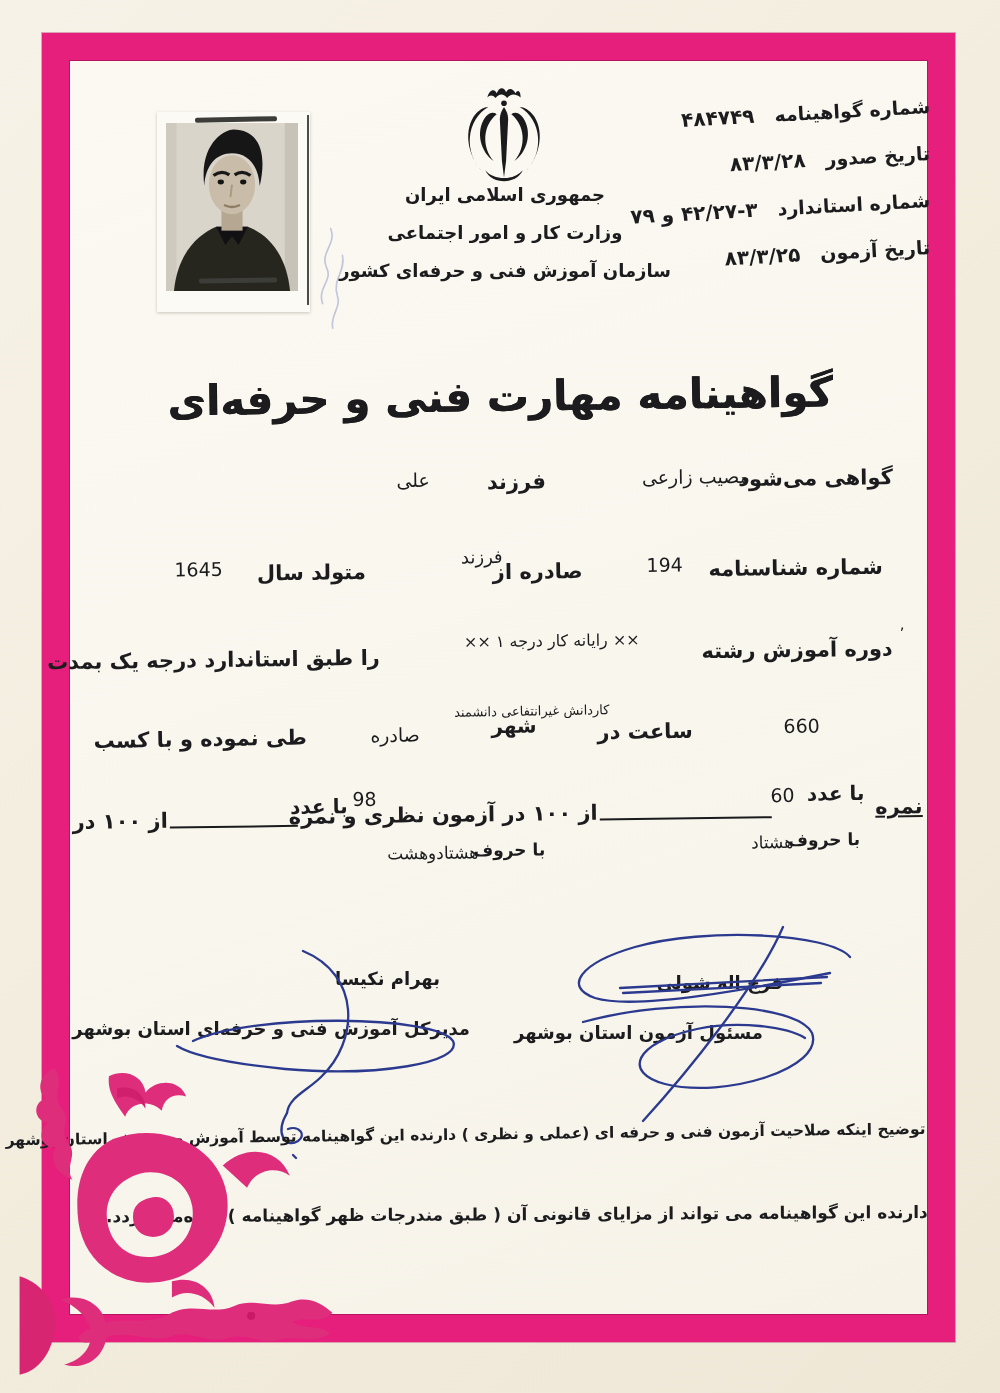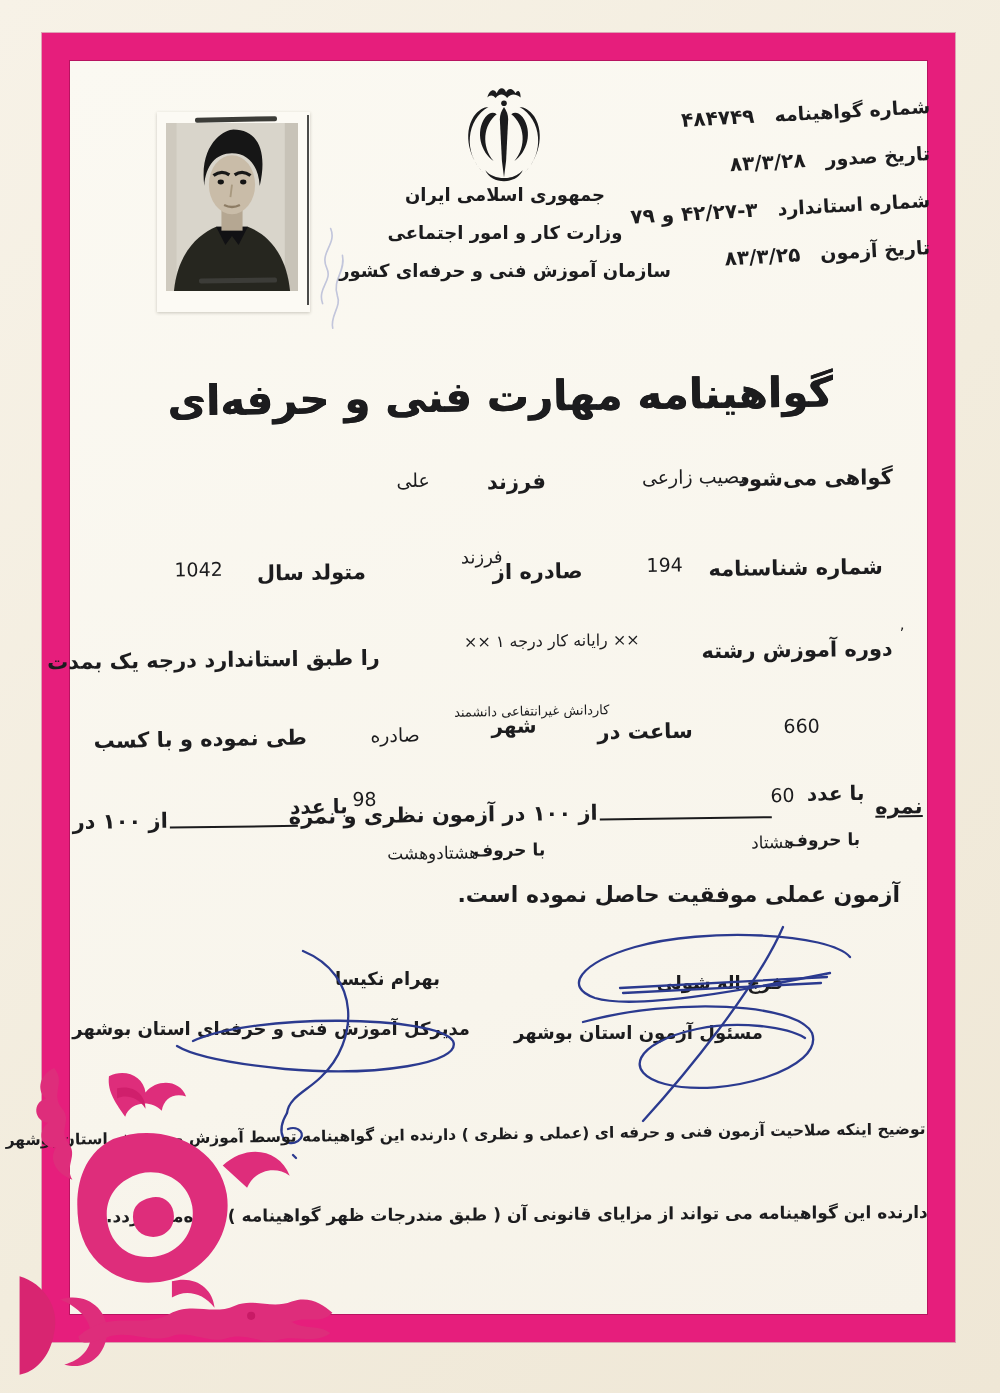--- a/index.html
+++ b/index.html
@@ -173,21 +173,21 @@
     <span class="t b f21 l1-child">فرزند</span>
     <span class="t f19 l1-father">علی</span>
   </div>
 
   <div class="row r2">
     <span class="t b f21 l2-idlab">شماره شناسنامه</span>
     <span class="t f19 l2-id">194</span>
     <span class="t b f21 l2-isslab">صادره از</span>
     <span class="t f18 l2-iss">فرزند</span>
     <span class="t b f21 l2-bornlab">متولد سال</span>
-    <span class="t f19 l2-born">1042</span>
+    <span class="t f19 l2-born">1645</span>
   </div>
 
   <div class="row r3">
     <span class="t l3-mark">٬</span>
     <span class="t b f21 l3-courselab">دوره آموزش رشته</span>
     <span class="t f16 l3-course">×× رایانه کار درجه ۱ ××</span>
     <span class="t b f21 l3-std">را طبق استاندارد درجه یک بمدت</span>
   </div>
 
   <div class="row r4">
@@ -208,21 +208,20 @@
     <span class="t f19 l5-s88">98</span>
     <span class="t b f20 l5-wn2">با عدد</span>
     <span class="uline l5-u2"></span>
     <span class="t b f21 l5-end">از ۱۰۰ در</span>
     <span class="t b f17 l5-wl1">با حروف</span>
     <span class="t f17 l5-w80">هشتاد</span>
     <span class="t b f17 l5-wl2">با حروف</span>
     <span class="t f17 l5-w88">هشتادوهشت</span>
   </div>
 
-  <span class="t b f22 l6-success">آزمون عملی موفقیت حاصل نموده است.</span>
 
   <span class="t b sig-right-name">فرج اله شولی</span>
   <span class="t b sig-right-title">مسئول آزمون استان بوشهر</span>
   <svg class="sig-svg right" viewBox="0 0 375 200">
     <g stroke="#2b3a8f" fill="none" stroke-width="2.3" stroke-linecap="round">
       <path d="M325,32 C305,8 180,2 110,22 C55,38 38,62 70,73 C112,86 235,62 305,48"></path>
       <path d="M95,63 L302,52 M98,68 L296,58"></path>
       <path d="M258,2 C232,62 160,150 118,196"></path>
       <path d="M58,97 C150,72 272,78 287,108 C300,143 200,174 140,159 C98,148 108,118 172,104 C214,95 262,102 280,113"></path>
     </g>

